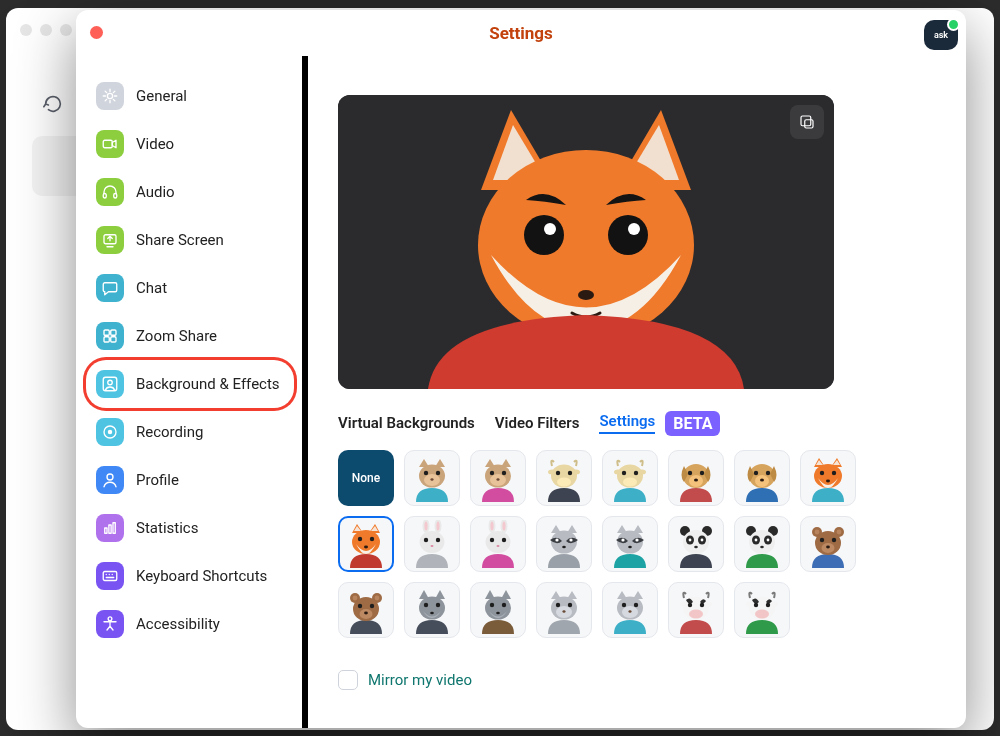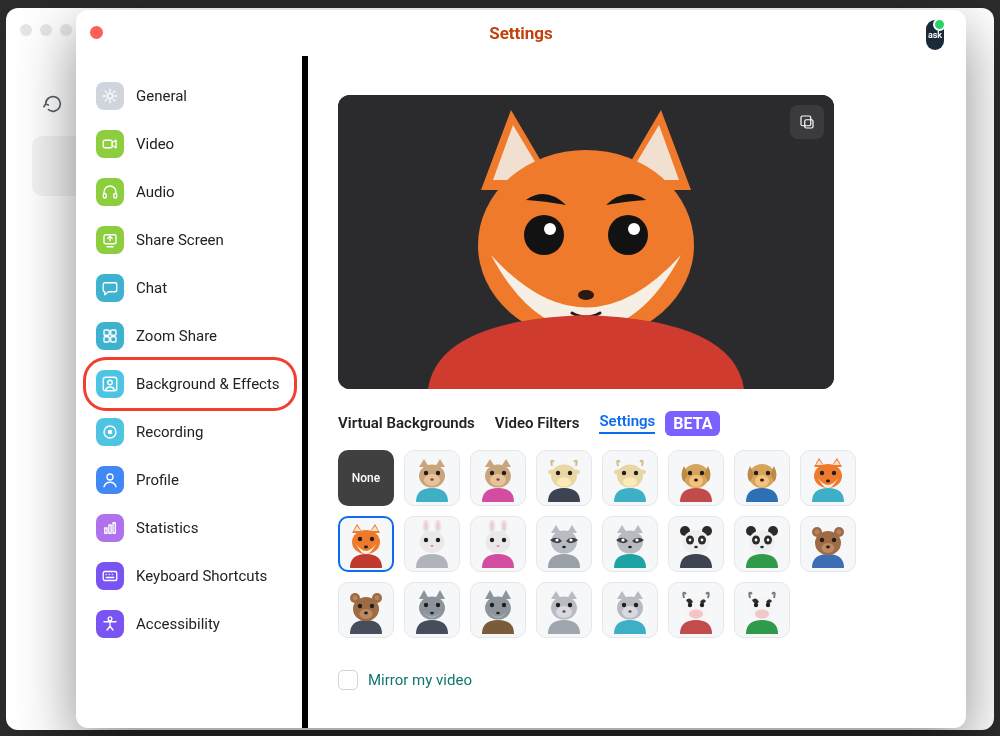--- a/index.html
+++ b/index.html
@@ -36,21 +36,21 @@
   }
   .titlebar {
     height:46px; display:flex; align-items:center; justify-content:center;
     position:relative;
     border-bottom:1px solid transparent;
   }
   .traffic { position:absolute; left:14px; top:16px; display:flex; gap:8px;}
   .tdot { width:13px; height:13px; border-radius:50%; background:#fe5f57;}
   .title { font-size:17px; font-weight:700; color:#c2410c;}
   .top-avatar {
-    position:absolute; right:22px; top:10px; width:18px; height:30px;
+    position:absolute; right:8px; top:10px; width:34px; height:30px;
     border-radius:10px; background:#1a2a3a; display:flex; align-items:center; justify-content:center;
     color:#fff; font-size:9px; font-weight:600;
   }
   .top-avatar::after{
     content:""; position:absolute; top:-2px; right:-2px; width:9px; height:9px; border-radius:50%;
     background:#29d267; border:2px solid #fff;
   }
 
   .content { flex:1; display:flex; }
 
@@ -98,21 +98,21 @@
 
   .avatars-grid {
     display:grid; grid-template-columns: repeat(8, 56px); grid-auto-rows:56px; gap:10px;
     margin-bottom:24px;
   }
   .av-tile {
     width:56px; height:56px; border-radius:10px; background:#f6f7f9;
     border:1px solid #e4e7ec; display:flex; align-items:center; justify-content:center;
     cursor:pointer; position:relative; overflow:hidden;
   }
-  .av-tile.none { background:#404040; color:#fff; font-size:12px; font-weight:500; border:none;}
+  .av-tile.none { background:#0c4a6e; color:#fff; font-size:12px; font-weight:500; border:none;}
   .av-tile.selected { border:2px solid #0b6cf0;}
   .av-svg { width:48px; height:48px; }
 
   .mirror-row { display:flex; align-items:center; gap:10px; margin-top:8px; font-size:15px; color:#0f766e;}
   .chk {
     width:20px; height:20px; border:1.5px solid #cfd4dc; border-radius:5px; background:#fff;
     cursor:pointer;
   }
 
   

